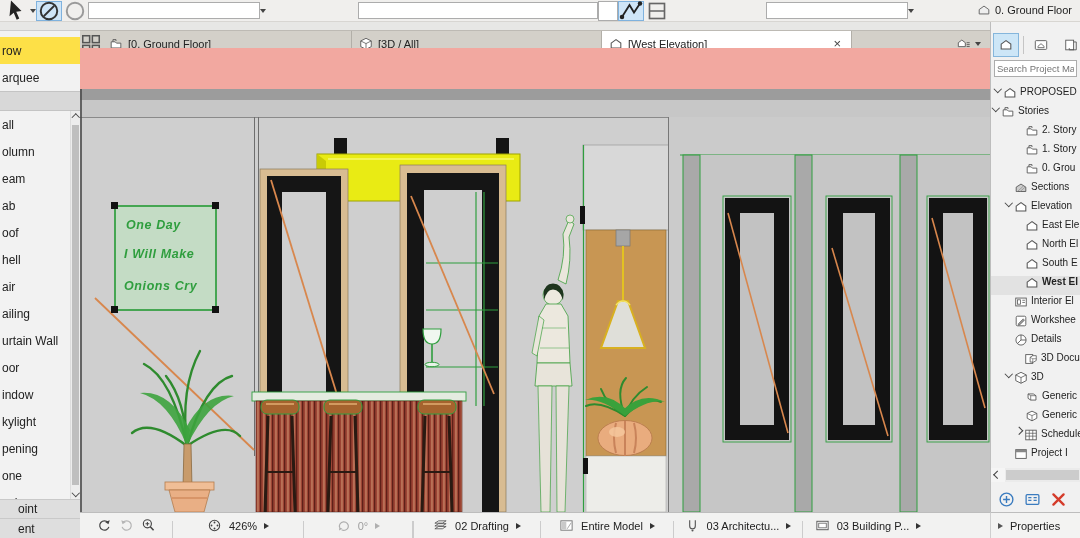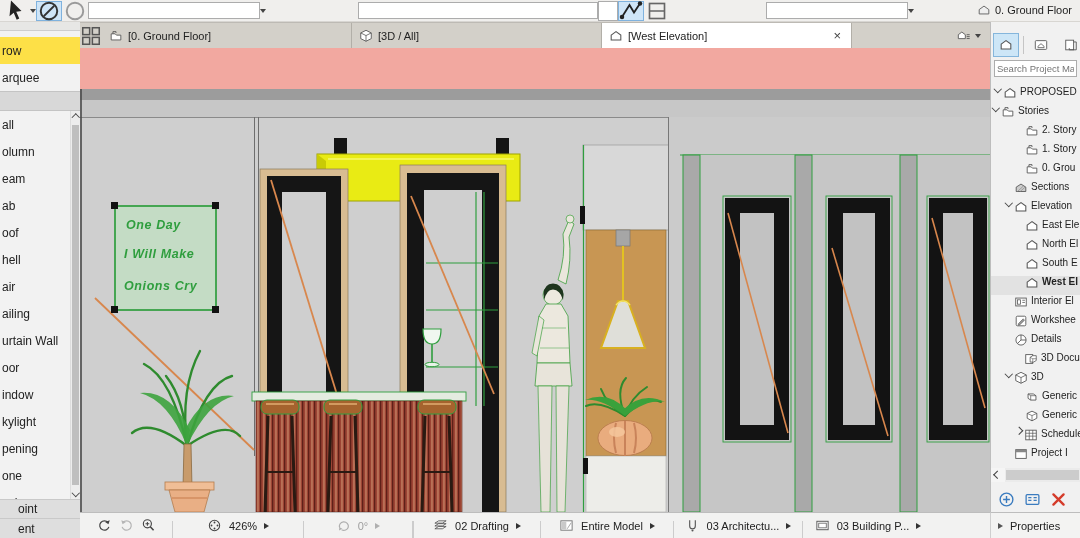--- a/index.html
+++ b/index.html
@@ -7,21 +7,21 @@
  font-family:"Liberation Sans",sans-serif;font-size:11px;color:#222}
 
 #toolbar{position:absolute;left:0;top:0;width:1080px;height:22px;background:#F0EFED;
  border-bottom:1px solid #D8D6D2;display:flex;align-items:center;gap:0;padding-left:4px;box-sizing:border-box}
 .tbtn{width:24px;height:18px;display:flex;align-items:center;justify-content:center;border:1px solid transparent}
 .tbtn.hl{background:#CFE5F7;border-color:#7FB2DE}
 .tbtn.sm{width:18px;background:#fff;border-color:#ACACAC}
 .combo{height:15px;background:#fff;border:1px solid #ACACAC}
 #story-ind{position:absolute;right:8px;top:3px;display:flex;align-items:center;gap:4px;font-size:11px;color:#222}
 
-#tabbar{position:absolute;left:80px;top:22px;width:910px;height:26px;background:#D3D0C9;
+#tabbar{position:absolute;left:80px;top:30px;width:910px;height:26px;background:#D3D0C9;
  border-top:1px solid #BDBAB4;display:flex;align-items:stretch;box-sizing:border-box}
 #gridbtn{width:22px;display:flex;align-items:center;justify-content:center}
 .tab{display:flex;align-items:center;gap:5px;padding:0 7px;width:250px;border-right:1px solid #B2AFA8;box-sizing:border-box}
 .tab.active{background:#FFF}
 .tlbl{flex:1;white-space:nowrap;overflow:hidden}
 .tclose{font-size:13px;color:#444;padding:0 3px}
 #organizer{margin-left:auto;display:flex;align-items:center;gap:4px;padding:0 9px}
 
 #sidebar{position:absolute;left:0;top:30px;width:80px;height:508px;background:#F2F2F2;border-top:1px solid #CDCDCD}
 .tbx-row{position:absolute;left:0;width:70px;height:27px;display:flex;align-items:center;padding-left:2px;

